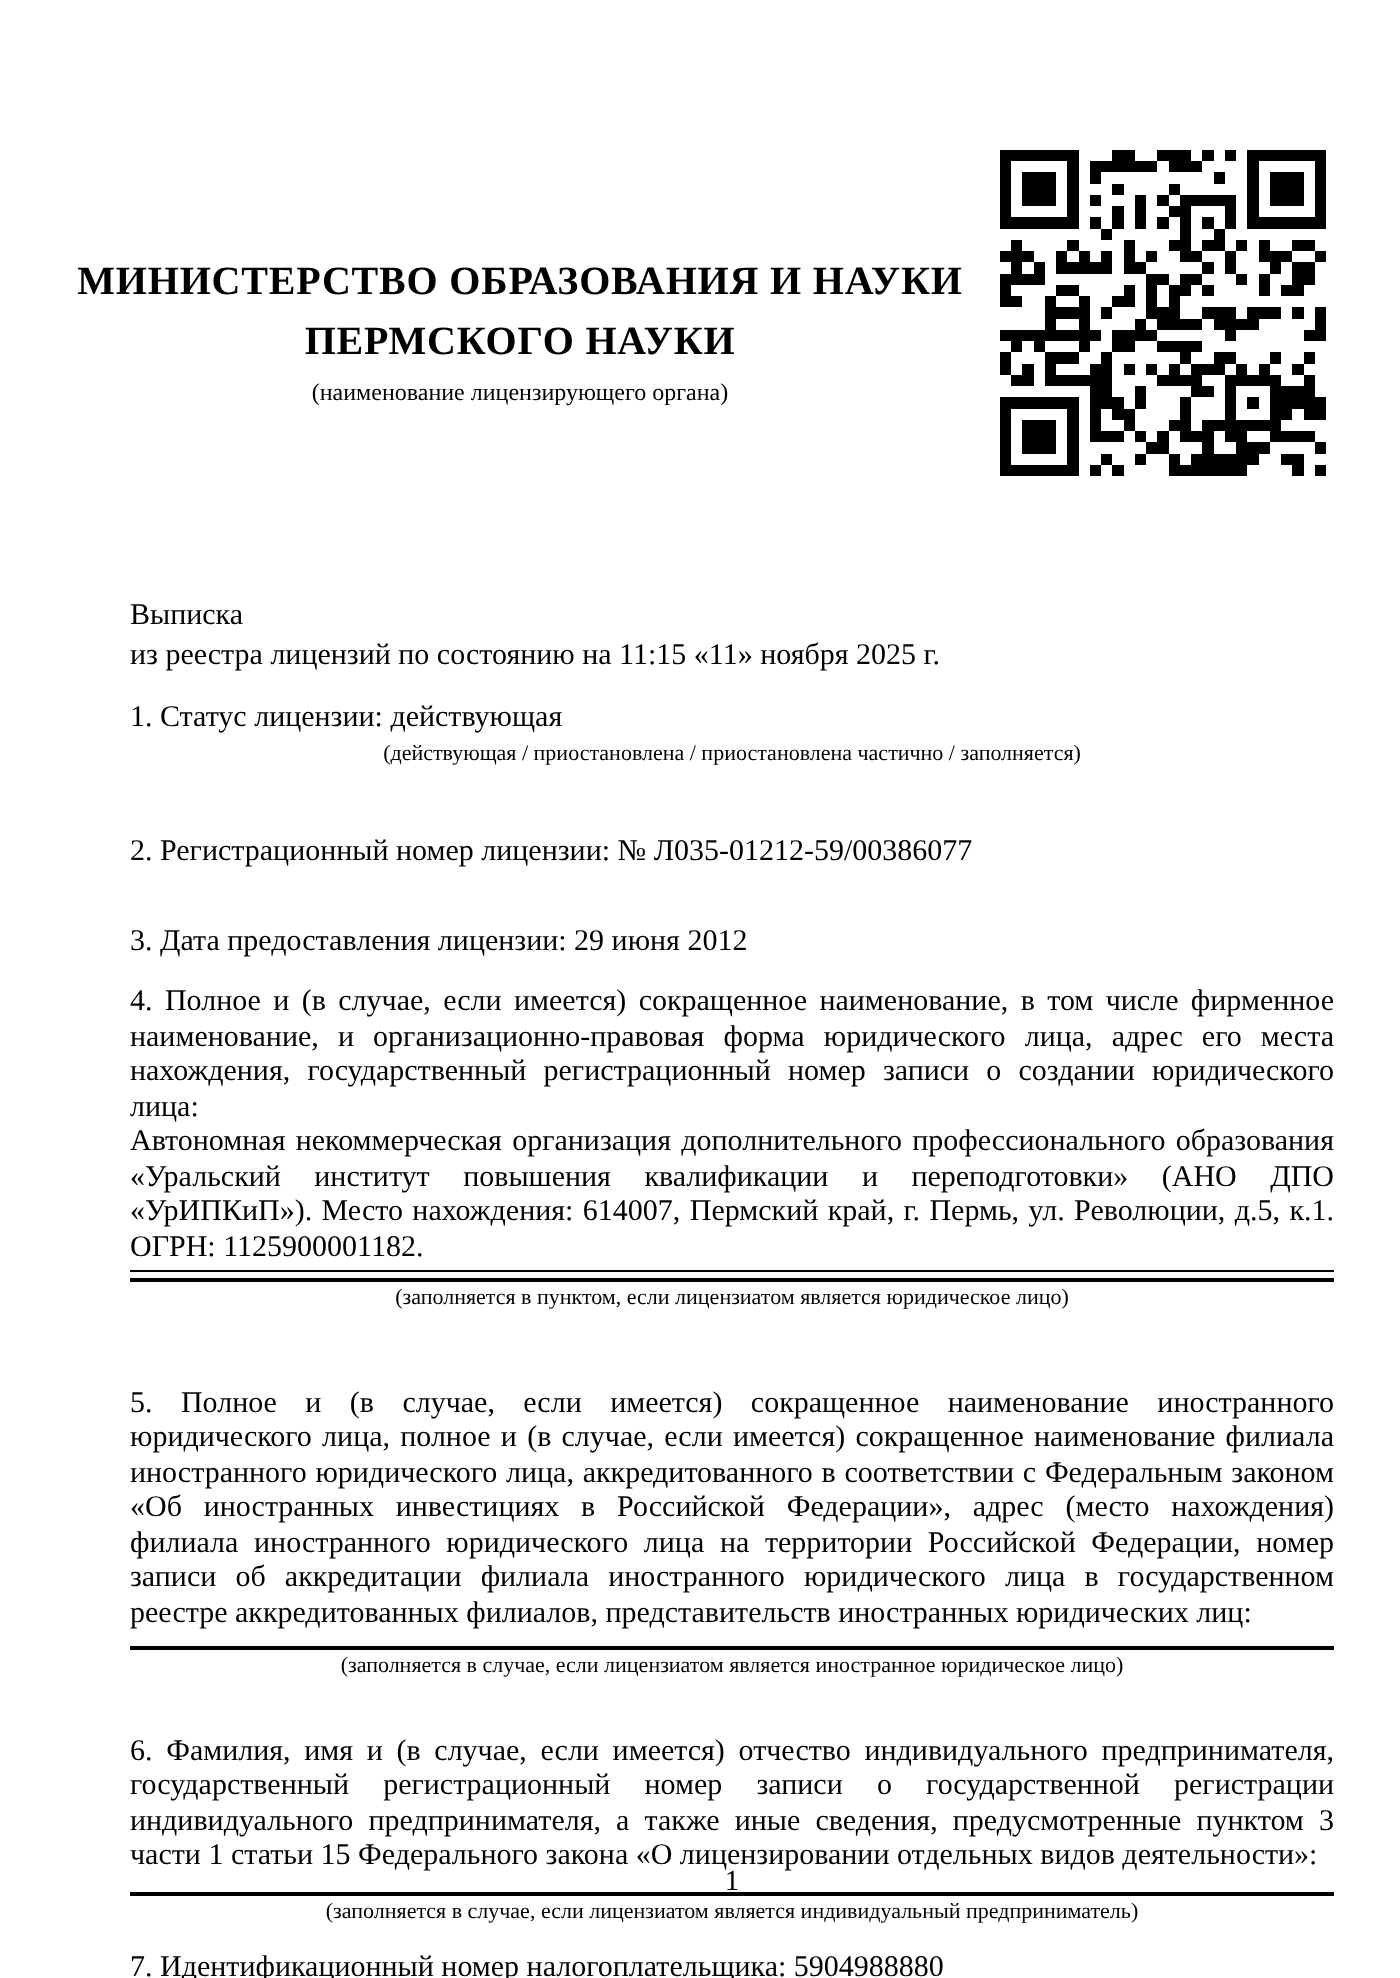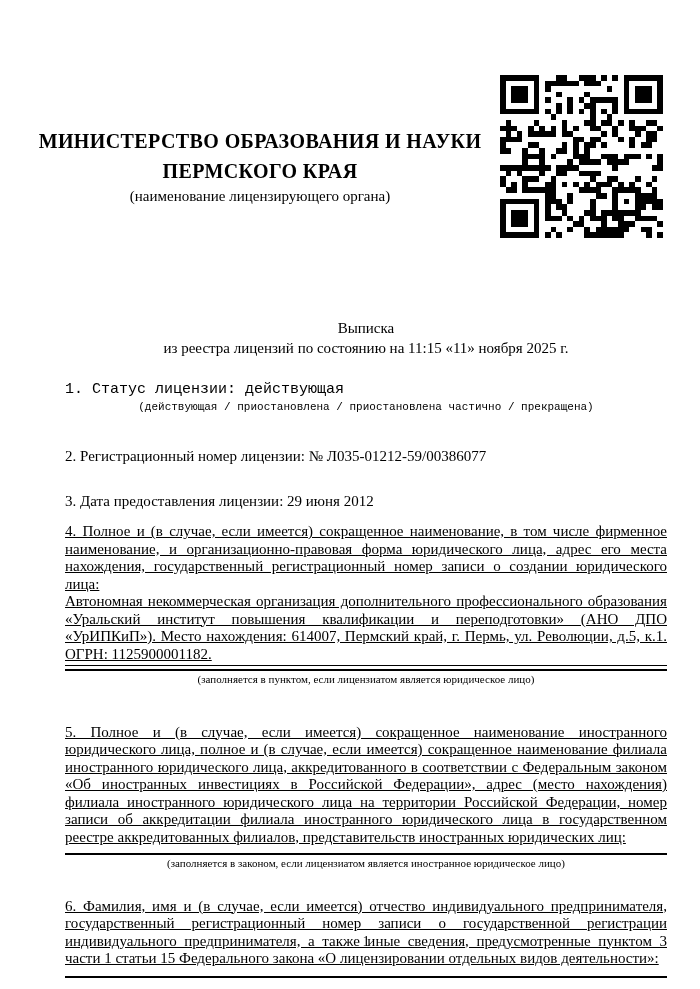--- a/index.html
+++ b/index.html
@@ -9,58 +9,58 @@
     color:#000;
     font-family:"Liberation Serif","DejaVu Serif",serif;
     -webkit-font-smoothing:antialiased;
   }
   .page{position:relative;width:700px;height:989px;background:#fff;overflow:hidden;}
 
   
   .header{position:relative;height:240px;}
   .ministry{position:absolute;left:38px;top:126px;width:444px;text-align:center;}
   .ministry-name{font-weight:bold;font-size:20px;line-height:30px;letter-spacing:.4px;}
-  .ministry-caption{font-size:15px;line-height:14px;margin-top:3px;}
+  .ministry-caption{font-size:12px;line-height:14px;margin-top:3px;}
   .qr{position:absolute;top:75px;right:37px;width:163px;height:163px;}
   .qr svg{display:block;}
 
   
   .content{margin-left:65px;width:602px;}
 
-  .doc-title{margin-top:78px;text-align:center;font-size:15px;line-height:20px;}
+  .doc-title{margin-top:58px;text-align:left;font-size:15px;line-height:20px;}
 
   .item{font-size:15px;line-height:17.5px;}
-  .just{text-align:justify;text-decoration:underline;}
+  .just{text-align:justify;}
   .caption{font-size:11px;line-height:13.5px;text-align:center;margin-top:2px;}
 
   .rule-double{height:3px;border-top:1px solid #000;border-bottom:2px solid #000;margin-top:2px;}
   .rule-thick{border-top:2.5px solid #000;}
   .rule-med{border-top:2px solid #000;}
 
-  .sec-status{margin-top:23px;font-family:Liberation Mono, monospace;}
+  .sec-status{margin-top:13px;}
   .sec-reg{margin-top:34px;}
   .sec-date{margin-top:27px;}
   .sec-legal{margin-top:13px;}
   .sec-foreign{margin-top:37px;}
   .sec-foreign .rule-thick{margin-top:7px;}
   .sec-ip{margin-top:27px;}
   .sec-ip .rule-med{margin-top:8px;}
   .sec-inn{margin-top:13px;}
 
   .footer{position:absolute;left:65px;width:602px;bottom:39px;text-align:center;font-size:14.5px;}
 </style>
 </head>
 <body>
 
 <div class="page">
 
   <div class="header">
     <div class="ministry">
       <div class="ministry-name">МИНИСТЕРСТВО ОБРАЗОВАНИЯ И НАУКИ</div>
-      <div class="ministry-name">ПЕРМСКОГО КРАЯ</div>
+      <div class="ministry-name">ПЕРМСКОГО НАУКИ</div>
       <div class="ministry-caption">(наименование лицензирующего органа)</div>
     </div>
     <div class="qr">
       <svg id="qr-svg" viewBox="0 0 29 29" width="163" height="163" shape-rendering="crispEdges" aria-label="qr-code">
           <g fill="#000">
             <rect x="0" y="0" width="1" height="1"></rect>
             <rect x="1" y="0" width="1" height="1"></rect>
             <rect x="2" y="0" width="1" height="1"></rect>
             <rect x="3" y="0" width="1" height="1"></rect>
             <rect x="4" y="0" width="1" height="1"></rect>
@@ -459,47 +459,48 @@
 
   <div class="content">
 
     <div class="doc-title">
       <div>Выписка</div>
       <div>из реестра лицензий по состоянию на 11:15 «11» ноября 2025 г.</div>
     </div>
 
     <div class="sec-status">
       <div class="item">1. Статус лицензии: действующая</div>
-      <div class="caption">(действующая / приостановлена / приостановлена частично / прекращена)</div>
+      <div class="caption">(действующая / приостановлена / приостановлена частично / заполняется)</div>
     </div>
 
     <div class="sec-reg">
       <div class="item">2. Регистрационный номер лицензии: № Л035-01212-59/00386077</div>
     </div>
 
     <div class="sec-date">
       <div class="item">3. Дата предоставления лицензии: 29 июня 2012</div>
     </div>
 
     <div class="sec-legal">
       <div class="item just">4. Полное и (в случае, если имеется) сокращенное наименование, в том числе фирменное наименование, и организационно-правовая форма юридического лица, адрес его места нахождения, государственный регистрационный номер записи о создании юридического лица:</div>
       <div class="item just">Автономная некоммерческая организация дополнительного профессионального образования «Уральский институт повышения квалификации и переподготовки» (АНО ДПО «УрИПКиП»). Место нахождения: 614007, Пермский край, г. Пермь, ул. Революции, д.5, к.1. ОГРН: 1125900001182.</div>
       <div class="rule-double"></div>
       <div class="caption">(заполняется в пунктом, если лицензиатом является юридическое лицо)</div>
     </div>
 
     <div class="sec-foreign">
       <div class="item just">5. Полное и (в случае, если имеется) сокращенное наименование иностранного юридического лица, полное и (в случае, если имеется) сокращенное наименование филиала иностранного юридического лица, аккредитованного в соответствии с Федеральным законом «Об иностранных инвестициях в Российской Федерации», адрес (место нахождения) филиала иностранного юридического лица на территории Российской Федерации, номер записи об аккредитации филиала иностранного юридического лица в государственном реестре аккредитованных филиалов, представительств иностранных юридических лиц:</div>
       <div class="rule-thick"></div>
-      <div class="caption">(заполняется в законом, если лицензиатом является иностранное юридическое лицо)</div>
+      <div class="caption">(заполняется в случае, если лицензиатом является иностранное юридическое лицо)</div>
     </div>
 
     <div class="sec-ip">
       <div class="item just">6. Фамилия, имя и (в случае, если имеется) отчество индивидуального предпринимателя, государственный регистрационный номер записи о государственной регистрации индивидуального предпринимателя, а также иные сведения, предусмотренные пунктом 3 части 1 статьи 15 Федерального закона «О лицензировании отдельных видов деятельности»:</div>
       <div class="rule-med"></div>
+      <div class="caption">(заполняется в случае, если лицензиатом является индивидуальный предприниматель)</div>
     </div>
 
     <div class="sec-inn">
       <div class="item">7. Идентификационный номер налогоплательщика: 5904988880</div>
     </div>
 
   </div>
 
   <div class="footer">1</div>
 

